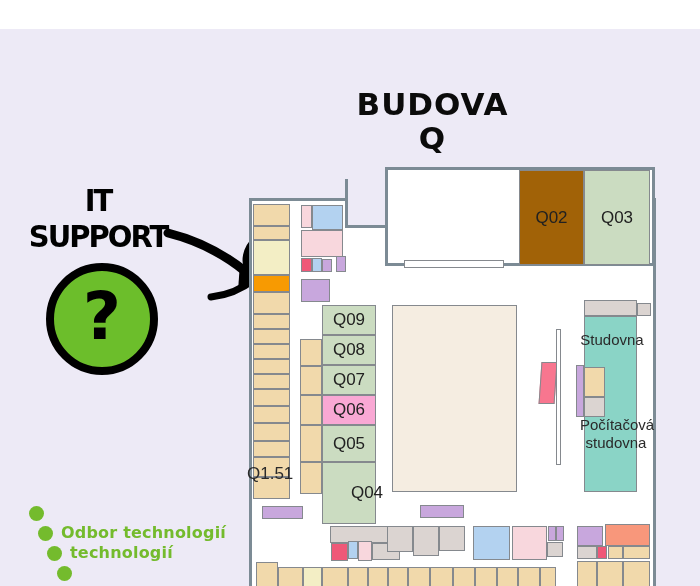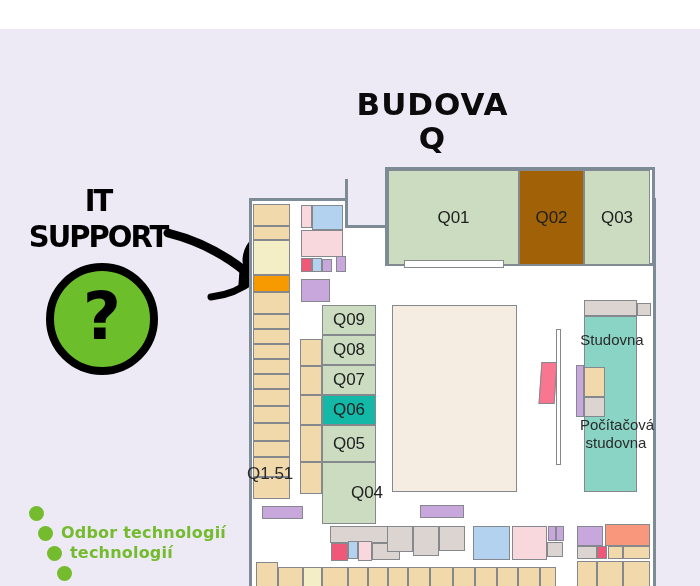--- a/index.html
+++ b/index.html
@@ -58,23 +58,20 @@
     <path d="M168,204 C200,212 224,225 246,243" fill="none" stroke="#000" stroke-width="9" stroke-linecap="round"></path>
     <path d="M257,209 C246,219 242,233 251,247" fill="none" stroke="#000" stroke-width="7" stroke-linecap="round"></path>
     <path d="M211,268 C230,266 245,258 256,249" fill="none" stroke="#000" stroke-width="7" stroke-linecap="round"></path>
     <polygon points="264,251 240,234 238,262" fill="#000"></polygon>
   </svg>
 
   <div class="abs shell" id="main-shell" style="left:249px;top:169px;width:407px;height:397px;"></div>
   <div class="abs" id="notch" style="left: 345px; top: 150px; width: 42px; height: 49px; background: rgb(237, 234, 246);"></div>
   <div class="abs shell" id="q-shell" style="left:385px;top:138px;width:270px;height:99px;"></div>
   <div class="abs" id="map-rooms" style="left:0;top:0;width:700px;height:586px;pointer-events:none;">
-      <div class="room" style="left: 388px; top: 141px; width: 131px; height: 95px; background: rgb(203, 220, 193); border-color: rgb(133, 137, 142);">
-        <span>Q01</span>
-      </div>
       <div class="room" style="left: 519px; top: 141px; width: 65px; height: 95px; background: #a16207; border-color: rgb(133, 137, 142);">
         <span>Q02</span>
       </div>
       <div class="room" style="left: 584px; top: 141px; width: 66px; height: 95px; background: rgb(203, 220, 193); border-color: rgb(133, 137, 142);">
         <span>Q03</span>
       </div>
       <div class="room" style="left: 404px; top: 231px; width: 100px; height: 8px; background: rgb(255, 255, 255); border-color: rgb(133, 137, 142);"></div>
       <div class="room" style="left: 253px; top: 175px; width: 37px; height: 22px; background: rgb(241, 217, 171); border-color: rgb(133, 137, 142);"></div>
       <div class="room" style="left: 253px; top: 197px; width: 37px; height: 14px; background: rgb(241, 217, 171); border-color: rgb(133, 137, 142);"></div>
       <div class="room" style="left: 253px; top: 211px; width: 37px; height: 35px; background: rgb(243, 238, 197); border-color: rgb(133, 137, 142);"></div>
@@ -106,21 +103,21 @@
       <div class="room" style="left: 301px; top: 250px; width: 29px; height: 23px; background: rgb(200, 167, 221); border-color: rgb(133, 137, 142);"></div>
       <div class="room" style="left: 322px; top: 276px; width: 54px; height: 30px; background: rgb(203, 220, 193); border-color: rgb(133, 137, 142);">
         <span>Q09</span>
       </div>
       <div class="room" style="left: 322px; top: 306px; width: 54px; height: 30px; background: rgb(203, 220, 193); border-color: rgb(133, 137, 142);">
         <span>Q08</span>
       </div>
       <div class="room" style="left: 322px; top: 336px; width: 54px; height: 30px; background: rgb(203, 220, 193); border-color: rgb(133, 137, 142);">
         <span>Q07</span>
       </div>
-      <div class="room" style="left: 322px; top: 366px; width: 54px; height: 30px; background: #14b8a6; border-color: rgb(133, 137, 142);">
+      <div class="room" style="left: 322px; top: 366px; width: 54px; height: 30px; background: #f9a8d4; border-color: rgb(133, 137, 142);">
         <span>Q06</span>
       </div>
       <div class="room" style="left: 322px; top: 396px; width: 54px; height: 37px; background: rgb(203, 220, 193); border-color: rgb(133, 137, 142);">
         <span>Q05</span>
       </div>
       <div class="room" style="left: 322px; top: 433px; width: 54px; height: 62px; background: rgb(203, 220, 193); border-color: rgb(133, 137, 142); padding-left: 36px;">
         <span>Q04</span>
       </div>
       <div class="room" style="left: 392px; top: 276px; width: 125px; height: 187px; background: rgb(245, 237, 225); border-color: rgb(133, 137, 142);"></div>
       <div class="room" style="left: 584px; top: 271px; width: 53px; height: 16px; background: rgb(219, 212, 209); border-color: rgb(133, 137, 142);"></div>

